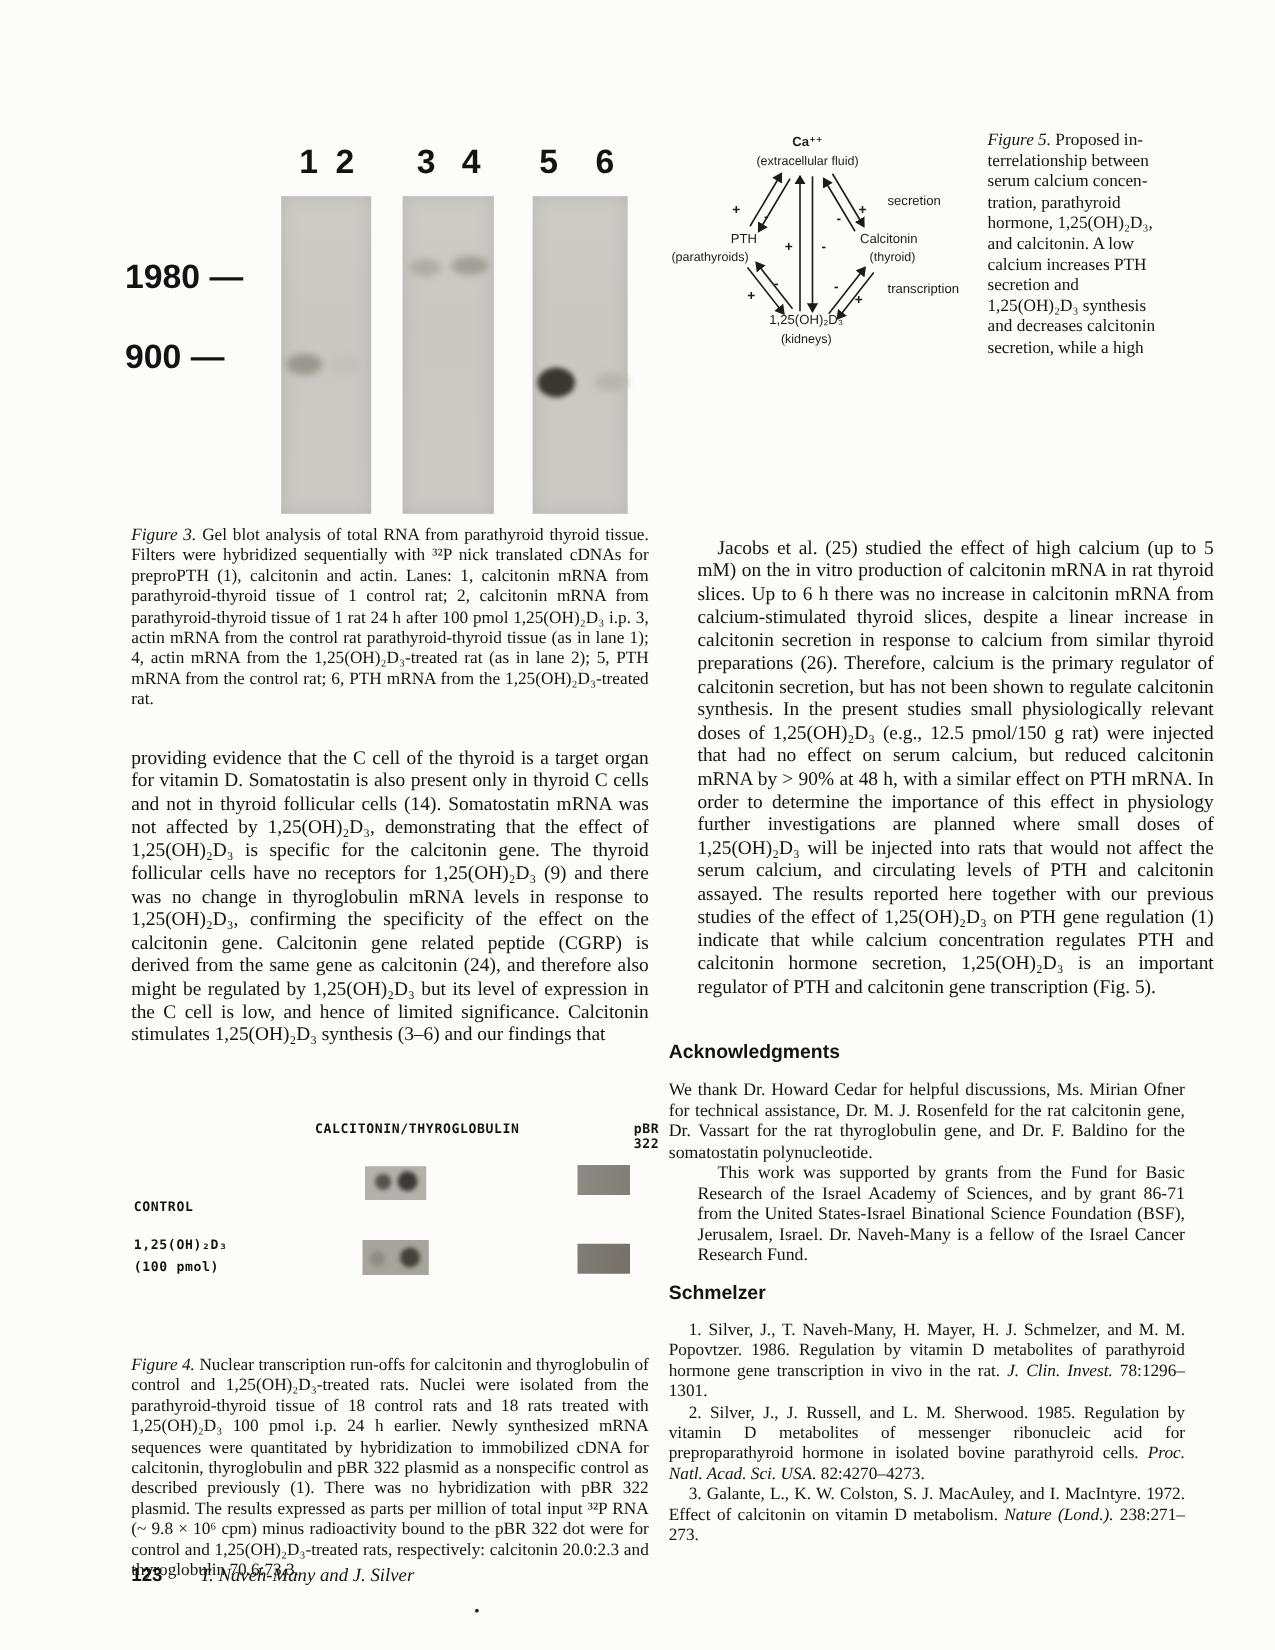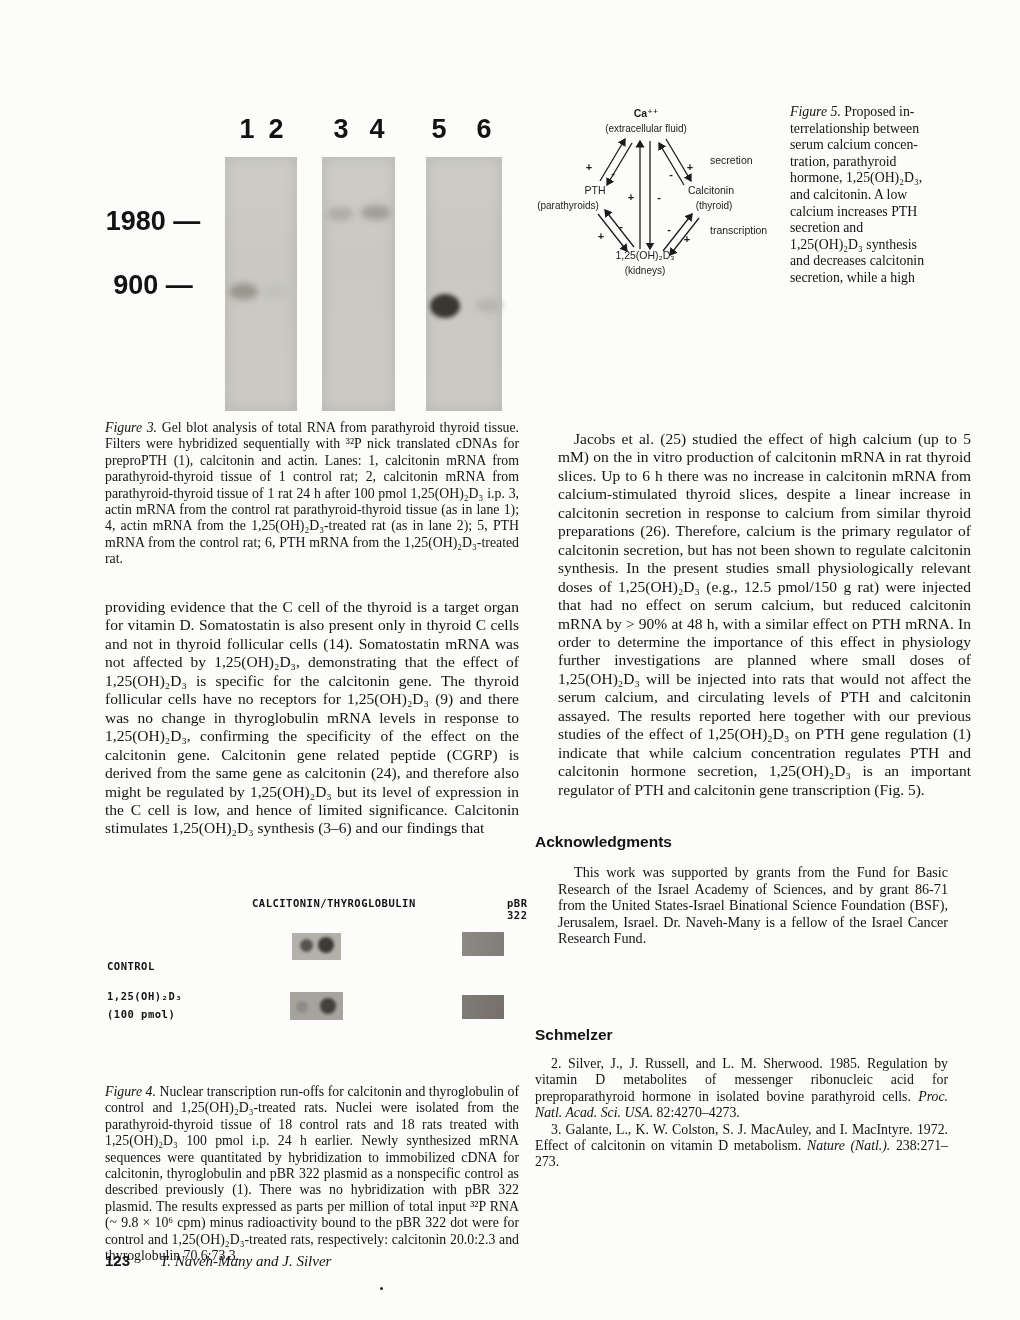--- a/index.html
+++ b/index.html
@@ -15,21 +15,21 @@
   .body-text { font-size:15.5px; line-height:18.45px; text-align:justify; }
   .caption   { font-size:13.8px; line-height:16.4px; text-align:justify; }
   .indent    { text-indent:16px;margin-left:23px; }
   p { margin:0; }
 
   
   .gel { left:100px; top:106px; width:422px; height:308px; }
   .lane-label { position:absolute; top:8px; transform:translateX(-50%);
     font-family:"Liberation Sans","DejaVu Sans",sans-serif;
     font-weight:bold; font-size:27px; letter-spacing:0; }
-  .marker { position:absolute; width:106px; text-align:center;
+  .marker { position:absolute; width:106px; text-align:left;
     font-family:"Liberation Sans","DejaVu Sans",sans-serif;
     font-weight:bold; font-size:27px; }
   .strip { position:absolute; top:51px; height:254px;
     background:linear-gradient(180deg,#cdccc7 0%,#c9c8c3 40%,#cbcac5 100%);
     box-shadow:inset 0 0 14px rgba(120,118,110,0.25); }
   .band { position:absolute; border-radius:50%; }
 
   
   .runoff { left:100px; top:888px; width:420px; height:145px; }
   .runoff-label { position:absolute;
@@ -181,27 +181,29 @@
     <div>and decreases calcitonin</div>
     <div>secretion, while a high</div>
   </div>
 
 
 
   <div class="abs body-text indent" style="left:535px; top:430px; width:413px;">Jacobs et al. (25) studied the effect of high calcium (up to 5 mM) on the in vitro production of calcitonin mRNA in rat thyroid slices. Up to 6 h there was no increase in calcitonin mRNA from calcium-stimulated thyroid slices, despite a linear increase in calcitonin secretion in response to calcium from similar thyroid preparations (26). Therefore, calcium is the primary regulator of calcitonin secretion, but has not been shown to regulate calcitonin synthesis. In the present studies small physiologically relevant doses of 1,25(OH)₂D₃ (e.g., 12.5 pmol/150 g rat) were injected that had no effect on serum calcium, but reduced calcitonin mRNA by &gt; 90% at 48 h, with a similar effect on PTH mRNA. In order to determine the importance of this effect in physiology further investigations are planned where small doses of 1,25(OH)₂D₃ will be injected into rats that would not affect the serum calcium, and circulating levels of PTH and calcitonin assayed. The results reported here together with our previous studies of the effect of 1,25(OH)₂D₃ on PTH gene regulation (1) indicate that while calcium concentration regulates PTH and calcitonin hormone secretion, 1,25(OH)₂D₃ is an important regulator of PTH and calcitonin gene transcription (Fig. 5).</div>
 
   <div class="abs section-heading" style="left:535px; top:833px;">Acknowledgments</div>
   <div class="abs" style="left:535px; top:864px; width:413px;">
+    <p class="caption" style="font-size:14.2px; line-height:16.5px;">We thank Dr. Howard Cedar for helpful discussions, Ms. Mirian Ofner for technical assistance, Dr. M. J. Rosenfeld for the rat calcitonin gene, Dr. Vassart for the rat thyroglobulin gene, and Dr. F. Baldino for the somatostatin polynucleotide.</p>
     <p class="caption indent" style="font-size:14.2px; line-height:16.5px;">This work was supported by grants from the Fund for Basic Research of the Israel Academy of Sciences, and by grant 86-71 from the United States-Israel Binational Science Foundation (BSF), Jerusalem, Israel. Dr. Naveh-Many is a fellow of the Israel Cancer Research Fund.</p>
   </div>
 
   <div class="abs section-heading" style="left:535px; top:1026px;">Schmelzer</div>
   <div class="abs refs" style="left:535px; top:1056px; width:413px;">
+    <p><span>1. Silver, J., T. Naveh-Many, H. Mayer, H. J. Schmelzer, and M. M. Popovtzer. 1986. Regulation by vitamin D metabolites of parathyroid hormone gene transcription in vivo in the rat. </span><span class="ital">J. Clin. Invest.</span><span> 78:1296–1301.</span></p>
     <p><span>2. Silver, J., J. Russell, and L. M. Sherwood. 1985. Regulation by vitamin D metabolites of messenger ribonucleic acid for preproparathyroid hormone in isolated bovine parathyroid cells. </span><span class="ital">Proc. Natl. Acad. Sci. USA.</span><span> 82:4270–4273.</span></p>
-    <p><span>3. Galante, L., K. W. Colston, S. J. MacAuley, and I. MacIntyre. 1972. Effect of calcitonin on vitamin D metabolism. </span><span class="ital">Nature (Natl.).</span><span> 238:271–273.</span></p>
+    <p><span>3. Galante, L., K. W. Colston, S. J. MacAuley, and I. MacIntyre. 1972. Effect of calcitonin on vitamin D metabolism. </span><span class="ital">Nature (Lond.).</span><span> 238:271–273.</span></p>
   </div>
 
   <div class="abs" style="left:105px; top:1252px;">
     <span class="footer-page">123</span><span class="footer-authors">T. Naveh-Many and J. Silver</span>
   </div>
   <div class="abs tiny-dot" style="left:380px; top:1287px;"></div>
 
 </div>
 
 </body></html>

